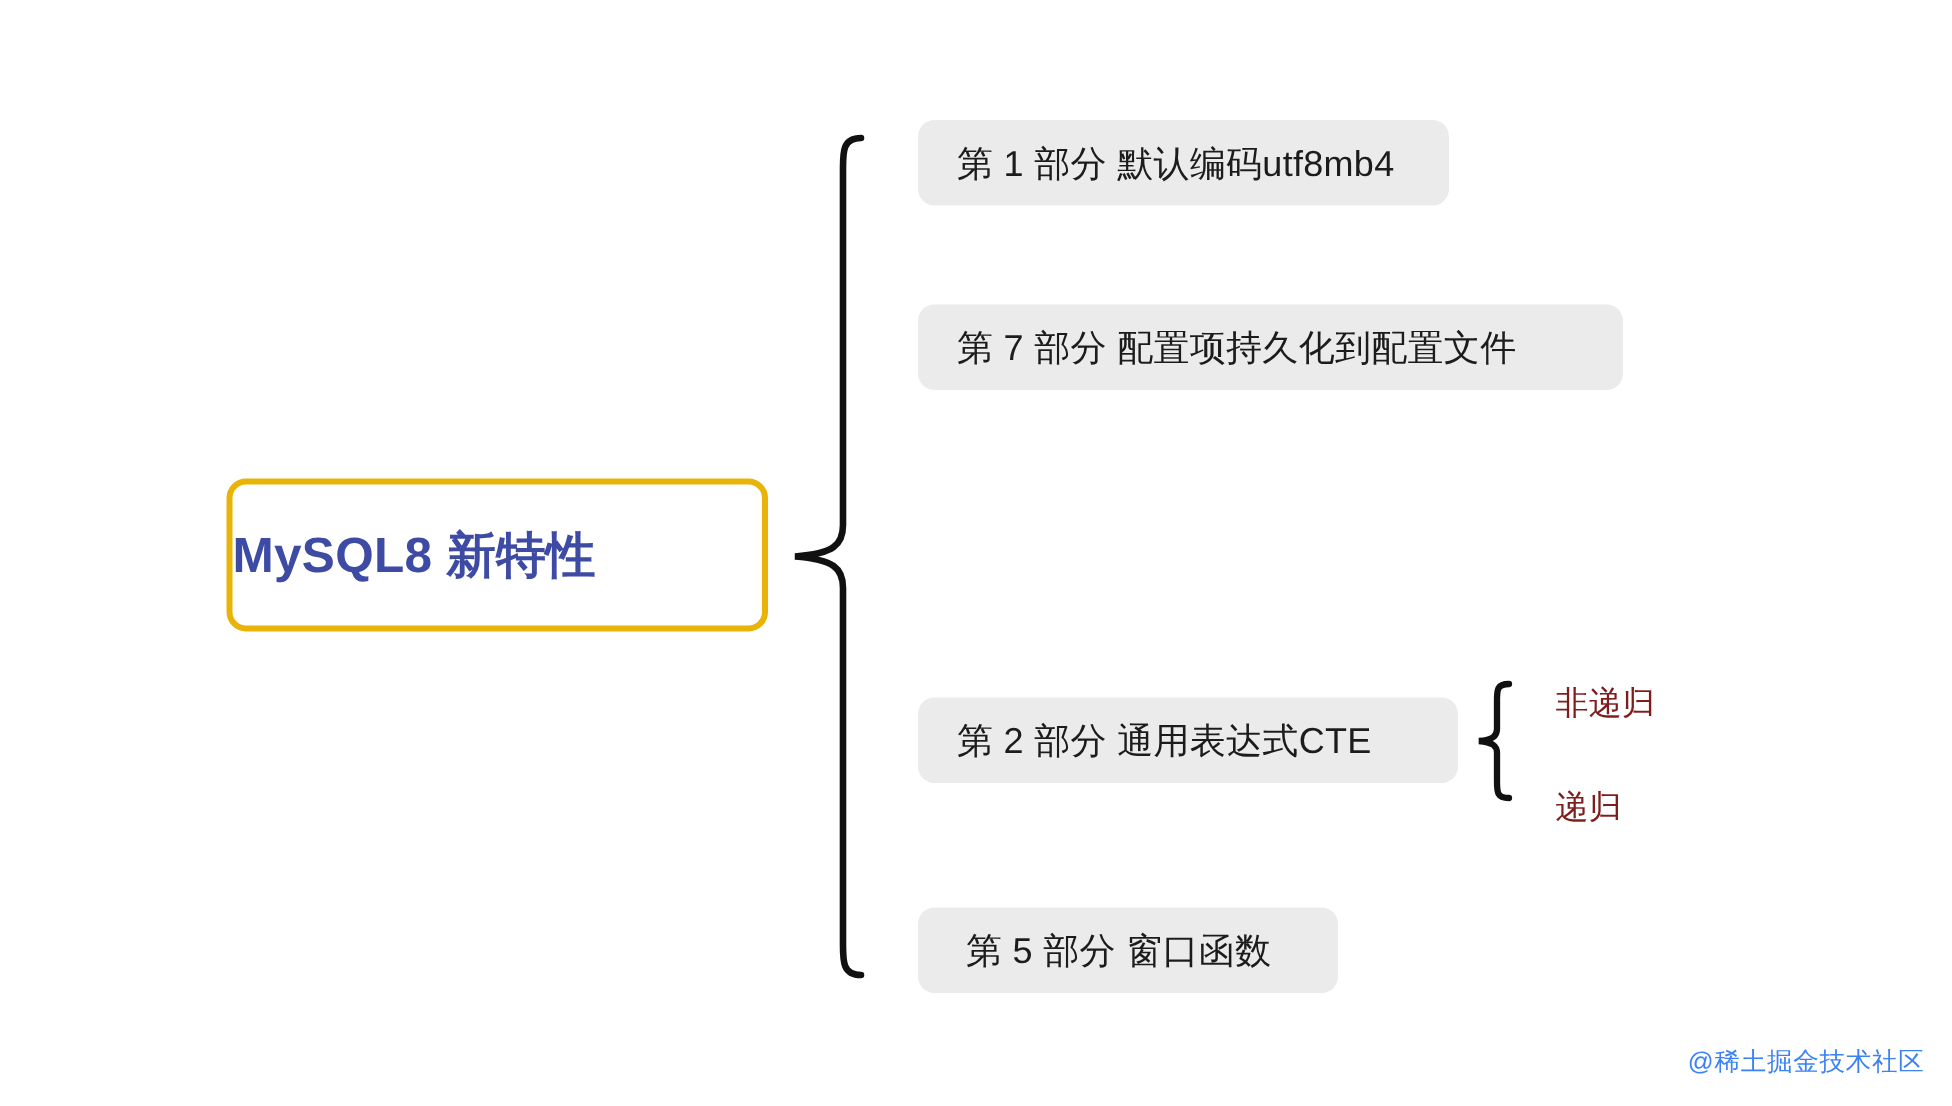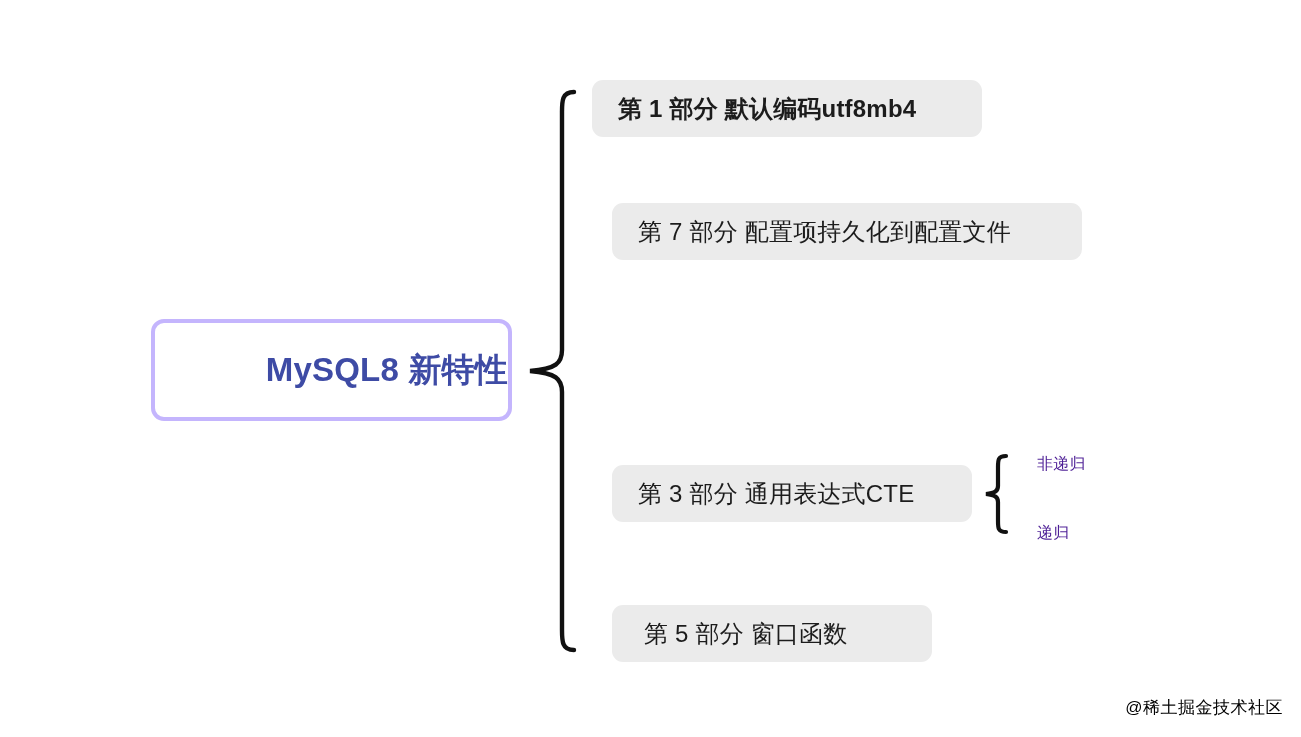--- a/index.html
+++ b/index.html
@@ -20,26 +20,26 @@
   }
 
   
   #root-node {
     position: absolute;
     left: 151px;
     top: 319px;
     width: 361px;
     height: 102px;
     box-sizing: border-box;
-    border: 4px solid #c4b5fd;
+    border: 4px solid #eab308;
     border-radius: 13px;
     background: #ffffff;
     display: flex;
     align-items: center;
-    justify-content: flex-end;
+    justify-content: flex-start;
   }
   #root-node .root-label {
     font-size: 33px;
     font-weight: bold;
     color: #3e4ba5;
     letter-spacing: 0.2px;
     white-space: nowrap;
   }
 
   
@@ -53,52 +53,52 @@
     height: 57px;
     padding: 0 26px;
   }
   .node .node-label {
     font-size: 24px;
     color: #1c1c1c;
     white-space: nowrap;
     letter-spacing: 0.2px;
   }
 
-  #node-1 { left: 592px; top: 80px;  width: 390px; font-weight: bold; }
+  #node-1 { left: 612px; top: 80px;  width: 354px; }
   #node-2 { left: 612px; top: 203px; width: 470px; }
   #node-3 { left: 612px; top: 325px; width: 305px; }
   #node-4 { left: 612px; top: 465px; width: 360px; }
-  #node-5 { left: 612px; top: 605px; width: 320px; padding-left: 32px; }
+  #node-5 { left: 612px; top: 605px; width: 280px; padding-left: 32px; }
 
   
   .brace {
     position: absolute;
     pointer-events: none;
   }
   #main-brace { left: 518px; top: 88px;  width: 60px;  height: 566px; }
   #cte-brace  { left: 980px; top: 452px; width: 34px;  height: 84px; }
 
   
   .subleaf {
     position: absolute;
-    font-size: 16px;
-    color: #4c1d95;
+    font-size: 22px;
+    color: #7f1d1d;
     white-space: nowrap;
     letter-spacing: 0.2px;
   }
   #subleaf-1 { left: 1037px; top: 454px; }
   #subleaf-2 { left: 1037px; top: 507px; margin-top: 16px; }
 
   
   #watermark {
     position: absolute;
     right: 18px;
     bottom: 18px;
     font-size: 17px;
-    color: #000000;
+    color: #3b82f6;
     white-space: nowrap;
     letter-spacing: 0.5px;
     margin-top: 40px;
   }
 </style>
 </head>
 <body>
 
 <div id="canvas">
 
@@ -120,21 +120,21 @@
   <div class="node" id="node-1">
     <span class="node-label">第 1 部分 默认编码utf8mb4</span>
   </div>
 
   <div class="node" id="node-2">
     <span class="node-label">第 7 部分 配置项持久化到配置文件</span>
   </div>
 
 
   <div class="node" id="node-4">
-    <span class="node-label">第 3 部分 通用表达式CTE</span>
+    <span class="node-label">第 2 部分 通用表达式CTE</span>
   </div>
 
   <div class="node" id="node-5">
     <span class="node-label">第 5 部分 窗口函数</span>
   </div>
 
   <div class="brace" id="cte-brace">
     <svg width="34" height="84" viewBox="0 0 34 84" fill="none" xmlns="http://www.w3.org/2000/svg">
       <path d="M26 4 C 18 4, 18 8, 18 15
                L 18 34

